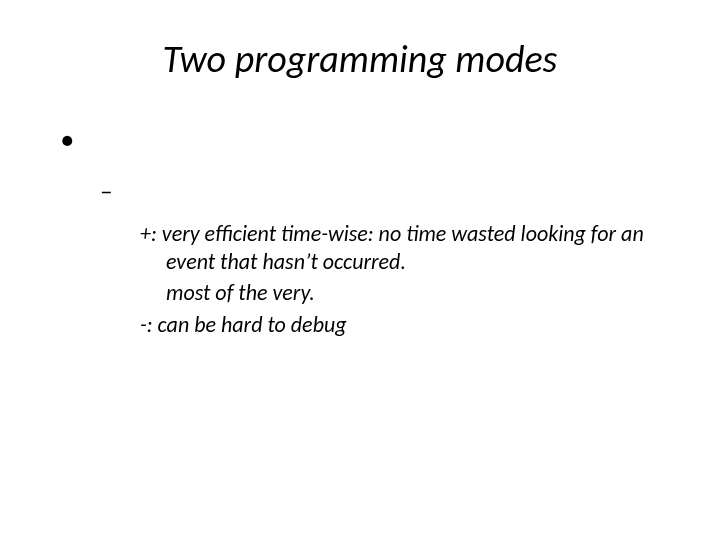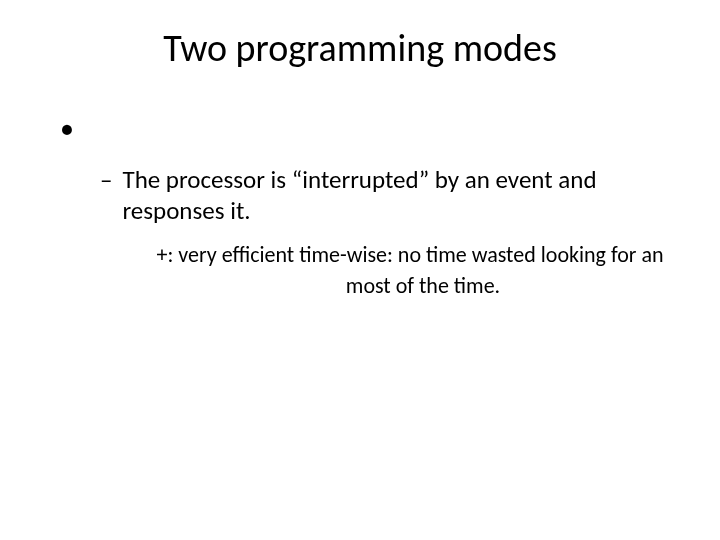--- a/index.html
+++ b/index.html
@@ -11,21 +11,22 @@
       width: 720px;
       height: 540px;
       background: #ffffff;
       font-family: Calibri, 'Segoe UI', Arial, sans-serif;
       color: #000000;
       overflow: hidden;
     }
     .slide {
       width: 100%;
       height: 100%;
-      padding: 20px 40px;
+      padding: 31px 40px;
+      font-style: italic;
     }
     .title {
       font-size: 38px;
       font-weight: 400;
       text-align: center;
       margin-bottom: 40px;
       margin-top: 5px;
     }
     .bullet-l1 {
       font-size: 28px;
@@ -45,46 +46,45 @@
     }
     .bullet-l2 .marker {
       margin-right: 10px;
     }
     .bullet-l3 {
       font-size: 22px;
       margin-left: 100px;
       margin-bottom: 4px;
       line-height: 1.25;
       max-width: 560px;
-      text-align: center;
     }
     .bullet-l3 .cont {
       display: block;
       margin-left: 26px;
     }
   </style>
 </head>
 <body>
 
 <div class="slide">
   <h1 class="title">Two programming modes</h1>
 
   <div class="bullet-l1">
     <span class="marker">•</span>
   </div>
 
   <div class="bullet-l2">
     <span class="marker">–</span>
-    <div>
-      <span>The processor is “interrupted” by an event and</span><br>
-      <span>responses it.</span>
-    </div>
   </div>
 
   <div class="bullet-l3">
     <span>+: very efficient time-wise: no time wasted looking for an</span>
+    <span class="cont">event that hasn’t occurred.</span>
   </div>
 
   <div class="bullet-l3">
-    <span class="cont">most of the time.</span>
+    <span class="cont">most of the very.</span>
   </div>
 
+  <div class="bullet-l3">
+    <span>-: can be hard to debug</span>
+  </div>
 </div>
 
 </body></html>

